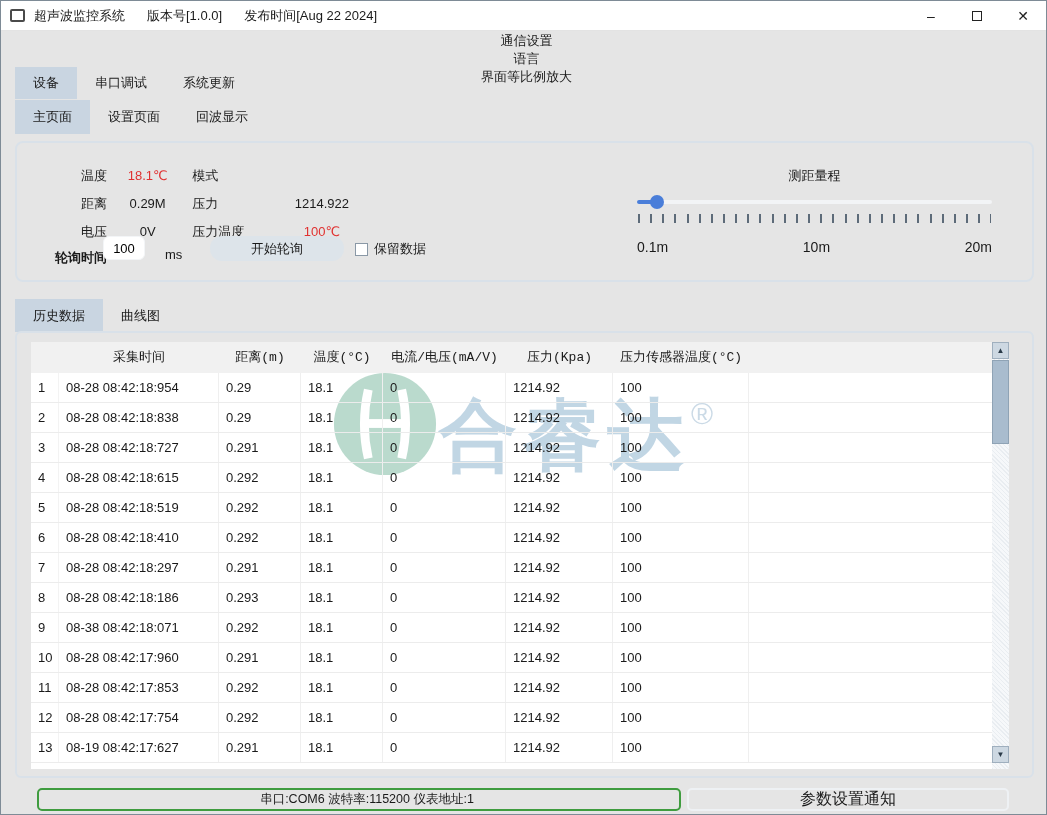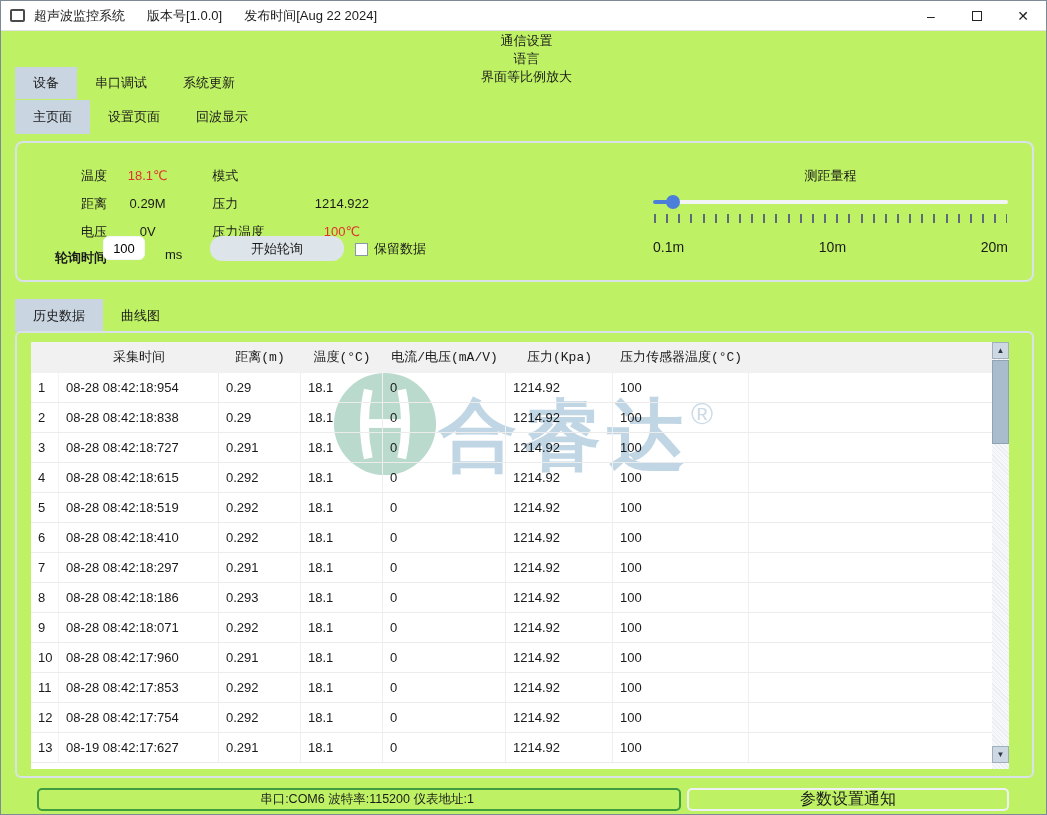--- a/index.html
+++ b/index.html
@@ -1,18 +1,18 @@
 <!DOCTYPE html>
 <html><head>
 <meta charset="utf-8">
 <style>
   * { margin:0; padding:0; box-sizing:border-box; }
   html,body { width:1047px; height:815px; }
   body { font-family:"Liberation Sans","DejaVu Sans",sans-serif; font-size:13px; color:#1a1a1a; }
-  .window { position:relative; width:1047px; height:815px; background:#bef264; border:1px solid #7e8b96; overflow:hidden; }
+  .window { position:relative; width:1047px; height:815px; background:#e5e5e5; border:1px solid #7e8b96; overflow:hidden; }
 
   
   .titlebar { position:absolute; left:0; top:0; width:100%; height:30px; background:#ffffff; display:flex; align-items:center; border-bottom:1px solid #e3e3e3; }
   .app-icon { width:15px; height:13px; border:2px solid #4a4a4a; border-radius:2px; margin:0 9px 0 9px; position:relative; }
   .app-icon::after { content:""; position:absolute; left:1px; right:1px; bottom:1px; height:3px; background:#4a4a4a; opacity:.0; }
   .title-seg { margin-right:22px; white-space:nowrap; }
   .win-controls { margin-left:auto; display:flex; height:100%; }
   .win-btn { width:46px; height:100%; display:flex; align-items:center; justify-content:center; font-size:14px; color:#222; cursor:default; }
   .max-glyph { width:10px; height:10px; border:1px solid #222; display:inline-block; }
 
@@ -27,32 +27,32 @@
   .tabrow3 { left:14px; top:298px; height:33px; }
   .tab { padding:0 18px; display:flex; align-items:center; justify-content:center; white-space:nowrap; }
   .tab.active { background:#c9d5e1; }
 
   
   .panel1 { position:absolute; left:14px; top:140px; width:1019px; height:141px; border:2px solid #d9e1e9; border-radius:8px; }
   .info-line { position:absolute; left:18px; height:22px; line-height:22px; white-space:nowrap; }
   .l-row1 { top:22px; } .l-row2 { top:50px; } .l-row3 { top:78px; } .l-row4 { top:104px; }
   .lblA { display:inline-block; width:72px; text-align:right; }
   .valA { display:inline-block; width:74px; text-align:center; }
-  .lblB { display:inline-block; width:84px; text-align:left; padding-left:4px;margin-left:20px; }
+  .lblB { display:inline-block; width:84px; text-align:left; padding-left:4px; }
   .valB { display:inline-block; width:92px; text-align:center; }
   .red { color:#e03131; }
   .poll-label { display:inline-block; width:72px; text-align:right;font-weight:bold; }
   .poll-input { position:absolute; left:86px; top:93px; width:42px; height:24px; border:1px solid #f3f5f7; border-radius:6px; background:#ffffff; text-align:center; font-size:13px; font-family:inherit; outline:none; }
   .unit-ms { position:absolute; left:148px; top:104px; }
   .start-btn { position:absolute; left:193px; top:93px; width:134px; height:25px; border:none; border-radius:12px; background:#dde4ea; font-size:13px; font-family:inherit; color:#1a1a1a; }
   .keep-wrap { position:absolute; left:338px; top:96px; display:flex; align-items:center; gap:6px; height:20px; }
   .checkbox { width:13px; height:13px; background:#fff; border:1px solid #8a98a6; display:inline-block; }
 
   
-  .slider-area { position:absolute; left:636px; top:0; width:355px; height:137px; }
+  .slider-area { position:absolute; left:620px; top:0; width:355px; height:137px; }
   .slider-title { position:absolute; top:24px; width:100%; text-align:center; }
   .slider-track { position:absolute; top:57px; left:0; width:100%; height:4px; background:#f2f4f6; border-radius:2px; }
   .slider-fill { position:absolute; top:0; left:0; height:4px; background:#4a7ed9; border-radius:2px; }
   .slider-handle { position:absolute; top:-5px; width:14px; height:14px; border-radius:50%; background:#4a7ed9; }
   .slider-ticks { position:absolute; top:71px; left:1px; right:1px; height:9px;
       background-image:repeating-linear-gradient(90deg,#5d6b79 0,#5d6b79 2px,transparent 2px,transparent 12.15px); }
   .slider-labels { position:absolute; top:96px; left:0; width:100%; display:flex; justify-content:space-between; font-size:14px; }
 
   
   .panel2 { position:absolute; left:14px; top:330px; width:1019px; height:447px; border:2px solid #d9e1e9; border-radius:6px; }
@@ -273,21 +273,21 @@
           <span class="td c-time">08-28 08:42:18:186</span>
           <span class="td c-dist">0.293</span>
           <span class="td c-temp">18.1</span>
           <span class="td c-cur">0</span>
           <span class="td c-pres">1214.92</span>
           <span class="td c-pt">100</span>
           <span class="td c-fill"></span>
         </div>
           <div class="tr">
           <span class="td c-num">9</span>
-          <span class="td c-time">08-28 08:42:18:071</span>
+          <span class="td c-time">08-38 08:42:18:071</span>
           <span class="td c-dist">0.292</span>
           <span class="td c-temp">18.1</span>
           <span class="td c-cur">0</span>
           <span class="td c-pres">1214.92</span>
           <span class="td c-pt">100</span>
           <span class="td c-fill"></span>
         </div>
           <div class="tr">
           <span class="td c-num">10</span>
           <span class="td c-time">08-28 08:42:17:960</span>

